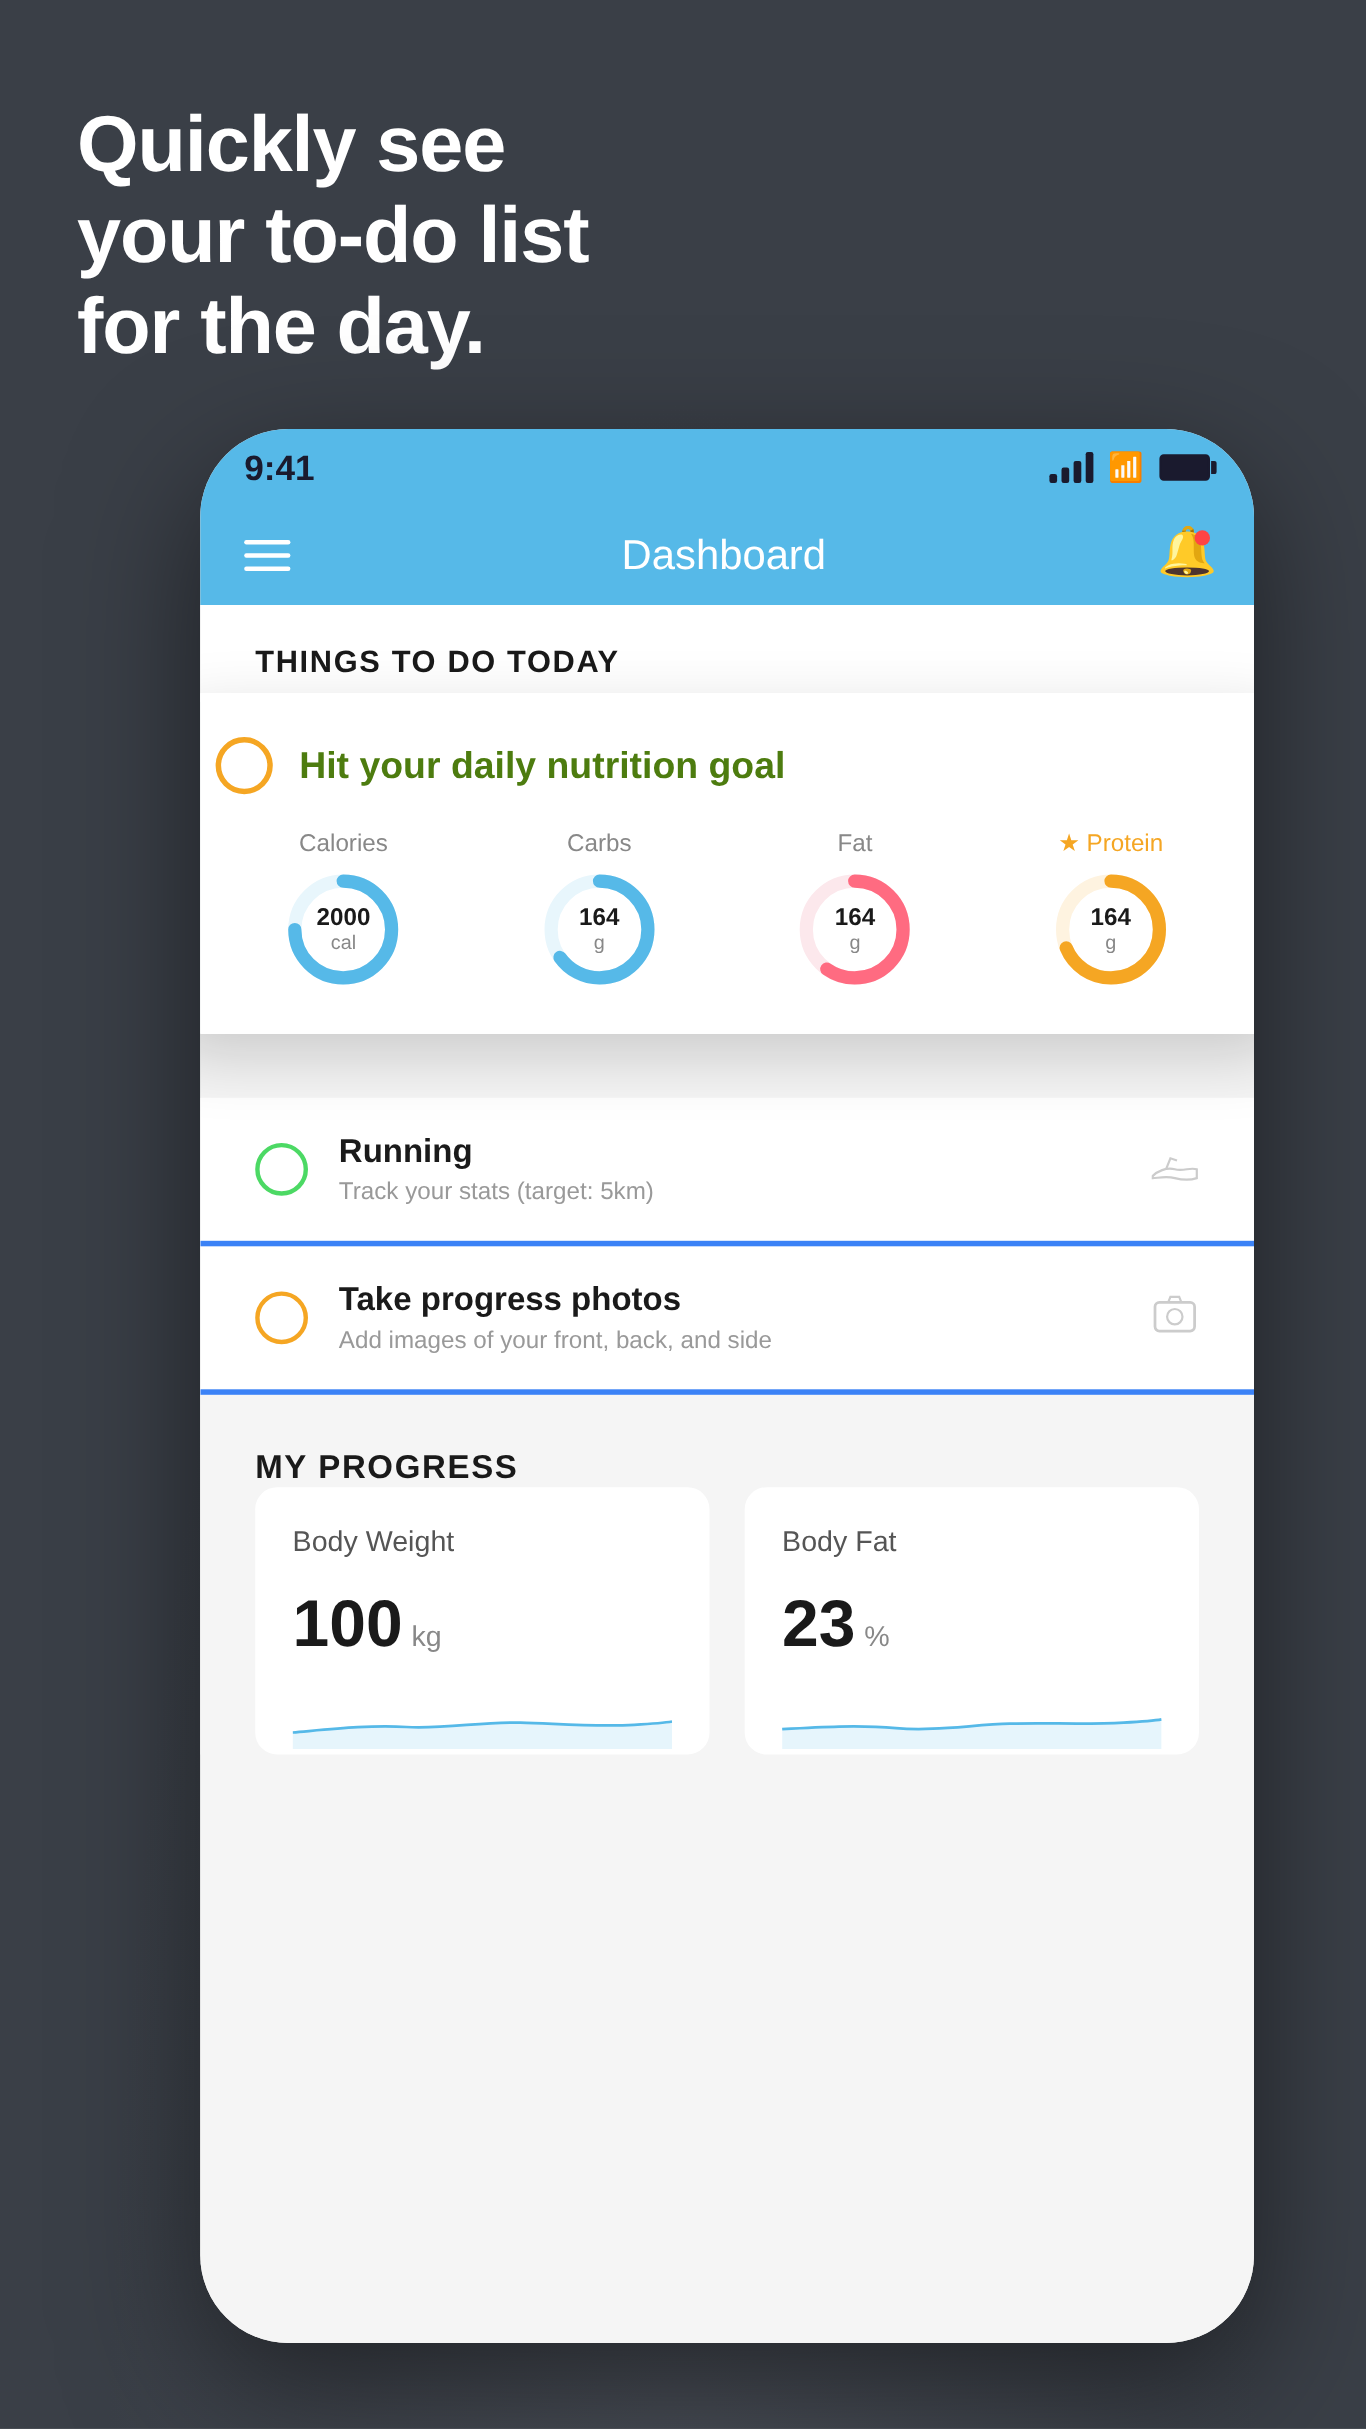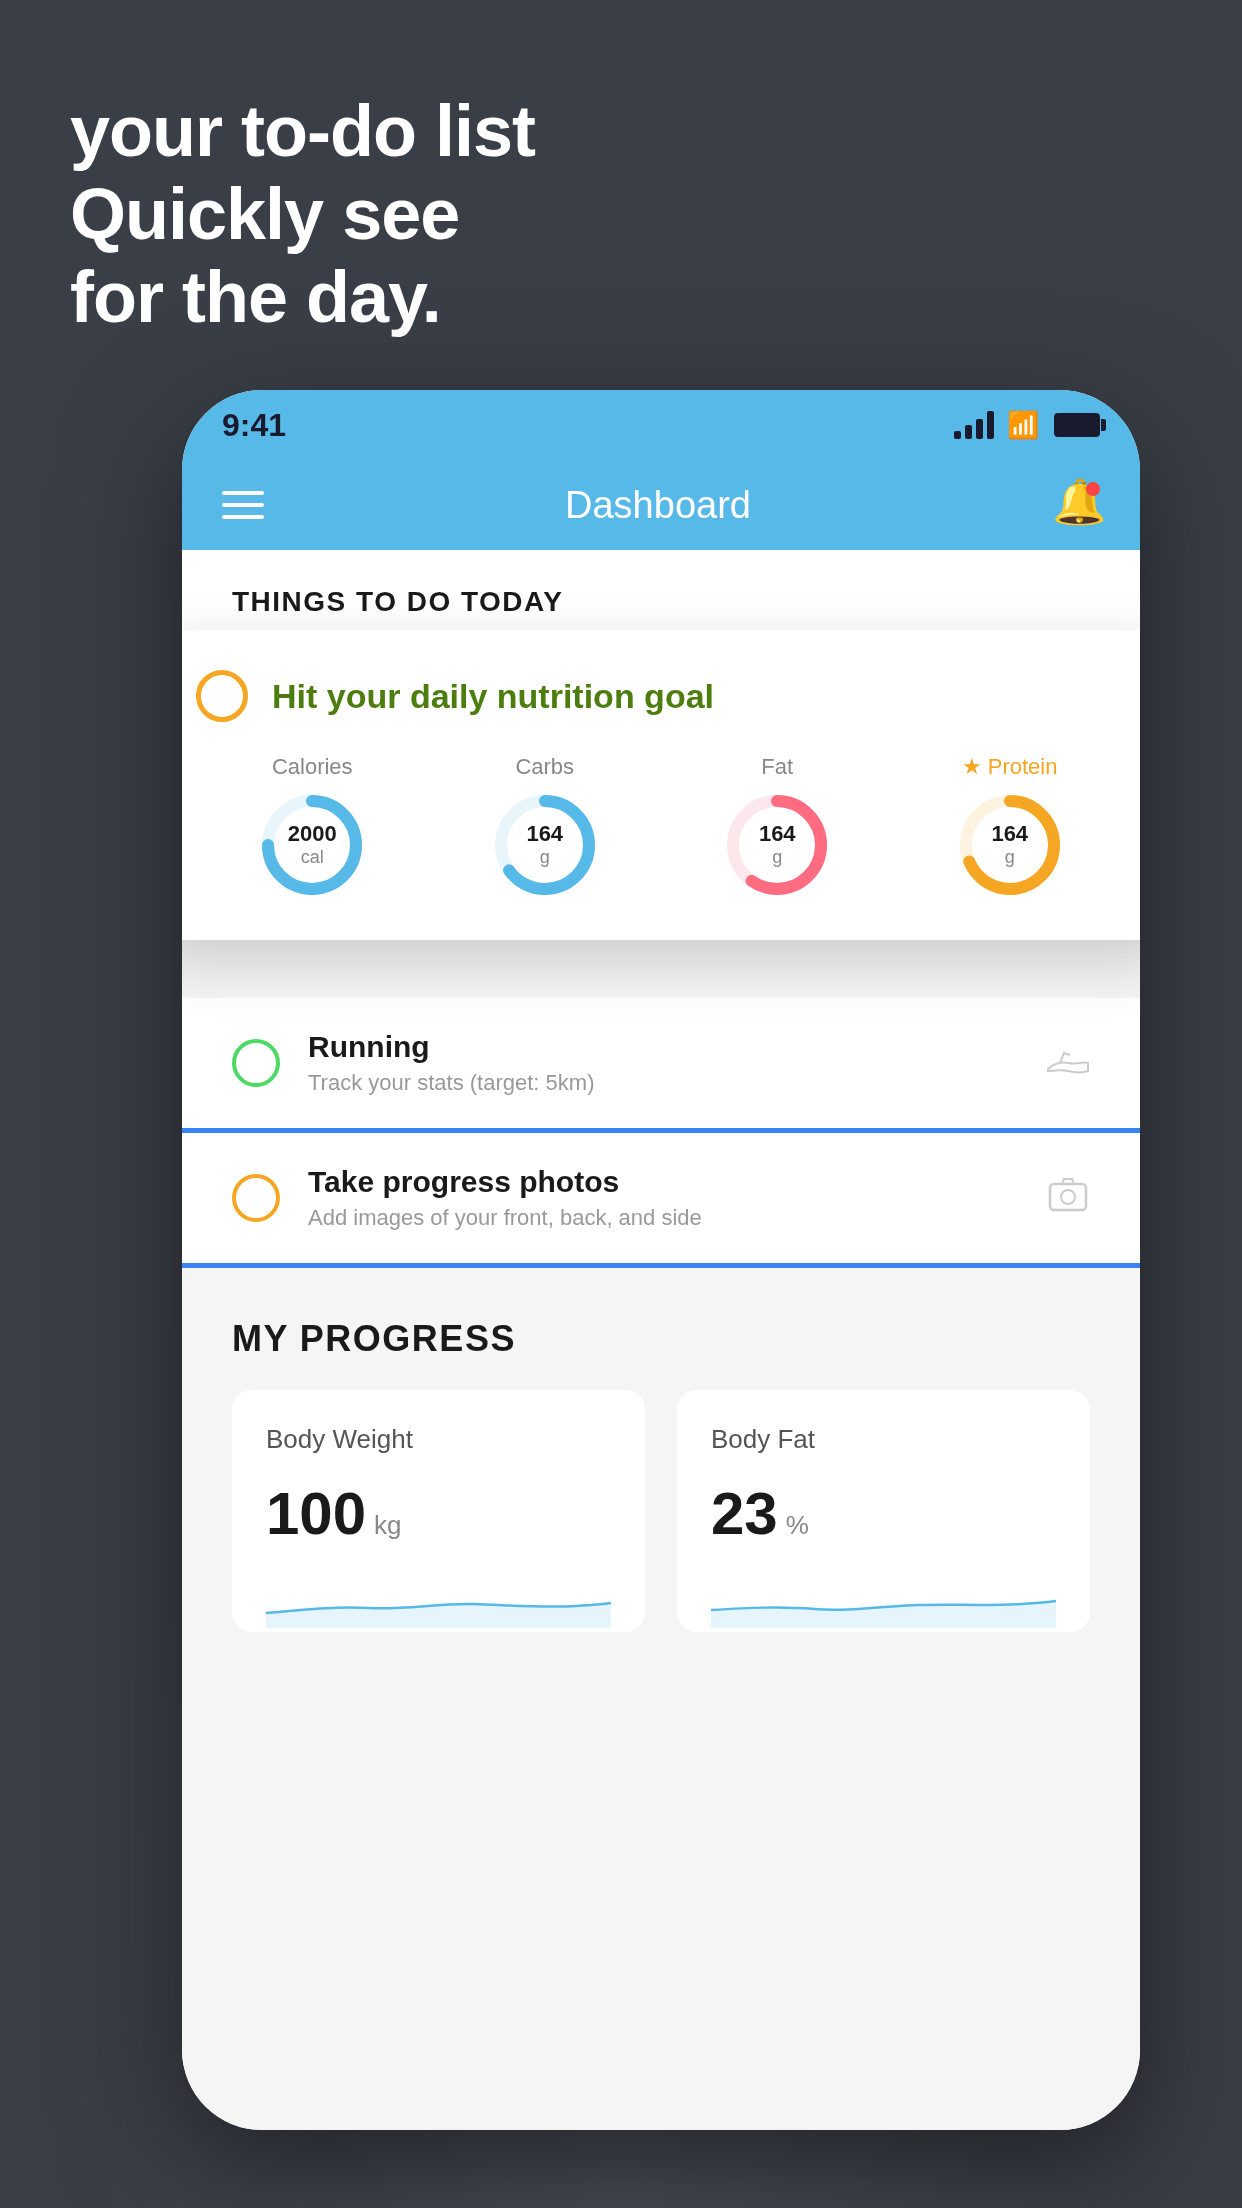--- a/index.html
+++ b/index.html
@@ -325,26 +325,25 @@
       color: #ccc;
     }
 
     
     .progress-section {
       background: #f5f5f5;
       padding: 50px 50px 0;
     }
 
     .progress-title {
-      font-size: 36px;
+      font-size: 30px;
       font-weight: 800;
       color: #1a1a1a;
       letter-spacing: 1.5px;
       text-transform: uppercase;
-      margin-bottom: 30px;
     }
 
     .progress-cards {
       display: flex;
       gap: 32px;
     }
 
     .progress-card {
       flex: 1;
       background: white;
@@ -384,22 +383,22 @@
       width: 100%;
       height: 60px;
     }
   </style>
 </head>
 <body>
 
 <div class="bg-overlay"></div>
 
 <div class="hero-text">
+  <div>Quickly see</div>
   <div>your to-do list</div>
-  <div>Quickly see</div>
   <div>for the day.</div>
 </div>
 
 <div class="phone">
 
   <div class="status-bar">
     <span class="status-time">9:41</span>
     <div class="status-icons">
       <div class="signal-bars">
         <div class="signal-bar" style="height:8px"></div>

